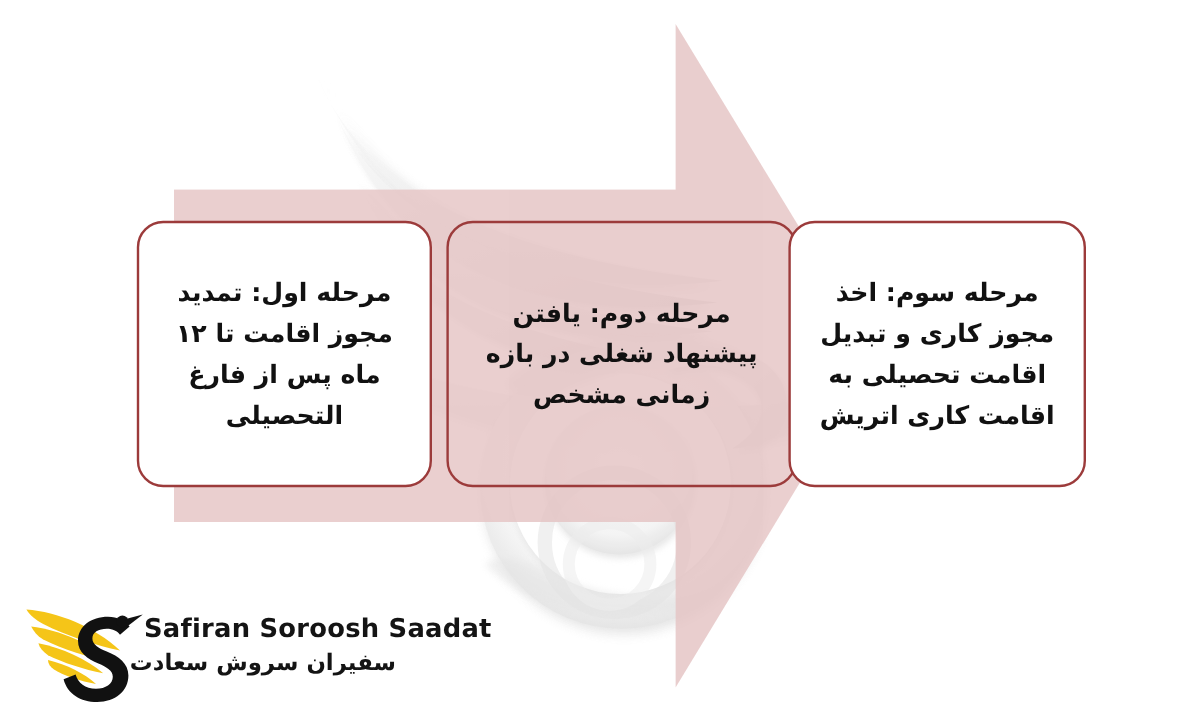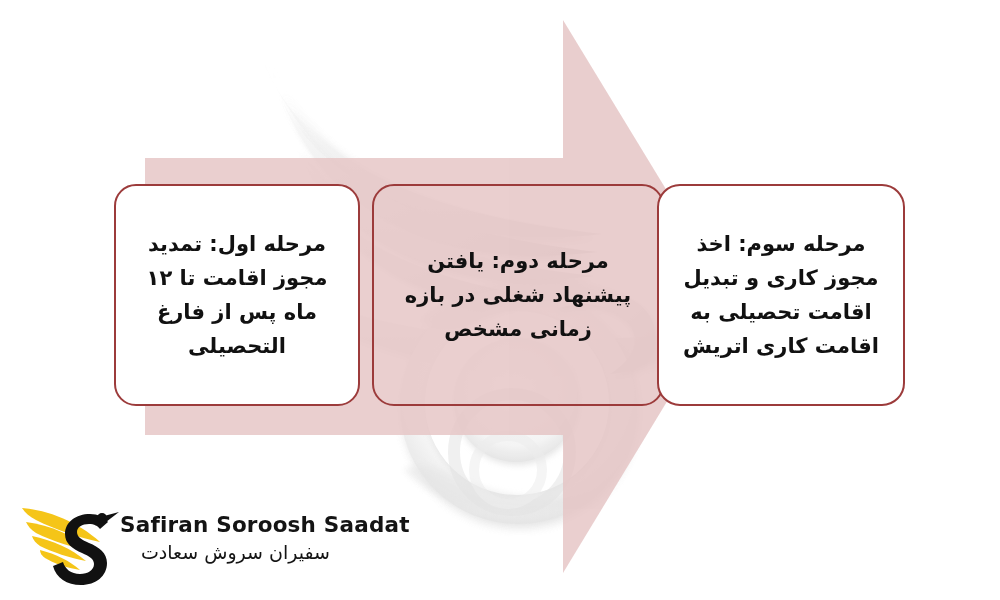--- a/index.html
+++ b/index.html
@@ -38,35 +38,35 @@
     color:#111111;
     font-size:21px;
     line-height:1.62;
     font-weight:600;
     letter-spacing:0;
     white-space:pre-line;
   }
 
   #box-1{left:82px;top:184px;width:246px;height:222px;margin-left:32px;}
   #box-2{left:372px;top:184px;width:292px;height:222px;background:transparent;}
-  #box-3{left:657px;top:184px;width:248px;height:222px;border-radius:23px;}
+  #box-3{left:657px;top:184px;width:248px;height:222px;}
 
   
   .logo{position:absolute;left:18px;top:498px;width:300px;height:92px;}
   .logo-mark{position:absolute;left:0;top:0;width:112px;height:92px;}
   .logo-text{position:absolute;left:102px;top:16px;width:210px;direction:ltr;}
   .logo-latin{
     font-family:"DejaVu Sans","Liberation Sans",sans-serif;
     font-weight:700;font-size:21.5px;color:#141414;
     letter-spacing:0.2px;line-height:1;white-space:nowrap;text-align:right;
   }
   .logo-fa{
     direction:rtl;text-align:right;
     font-family:"DejaVu Sans","Liberation Sans",sans-serif;
-    font-weight:400;font-size:19px;color:#141414;
+    font-weight:700;font-size:19px;color:#141414;
     margin-top:7px;line-height:1;white-space:nowrap;
   }
 </style>
 </head>
 <body>
 
 <div id="stage">
 
   <div class="watermark">
     <svg width="1000" height="600" viewBox="0 0 1000 600" xmlns="http://www.w3.org/2000/svg">

